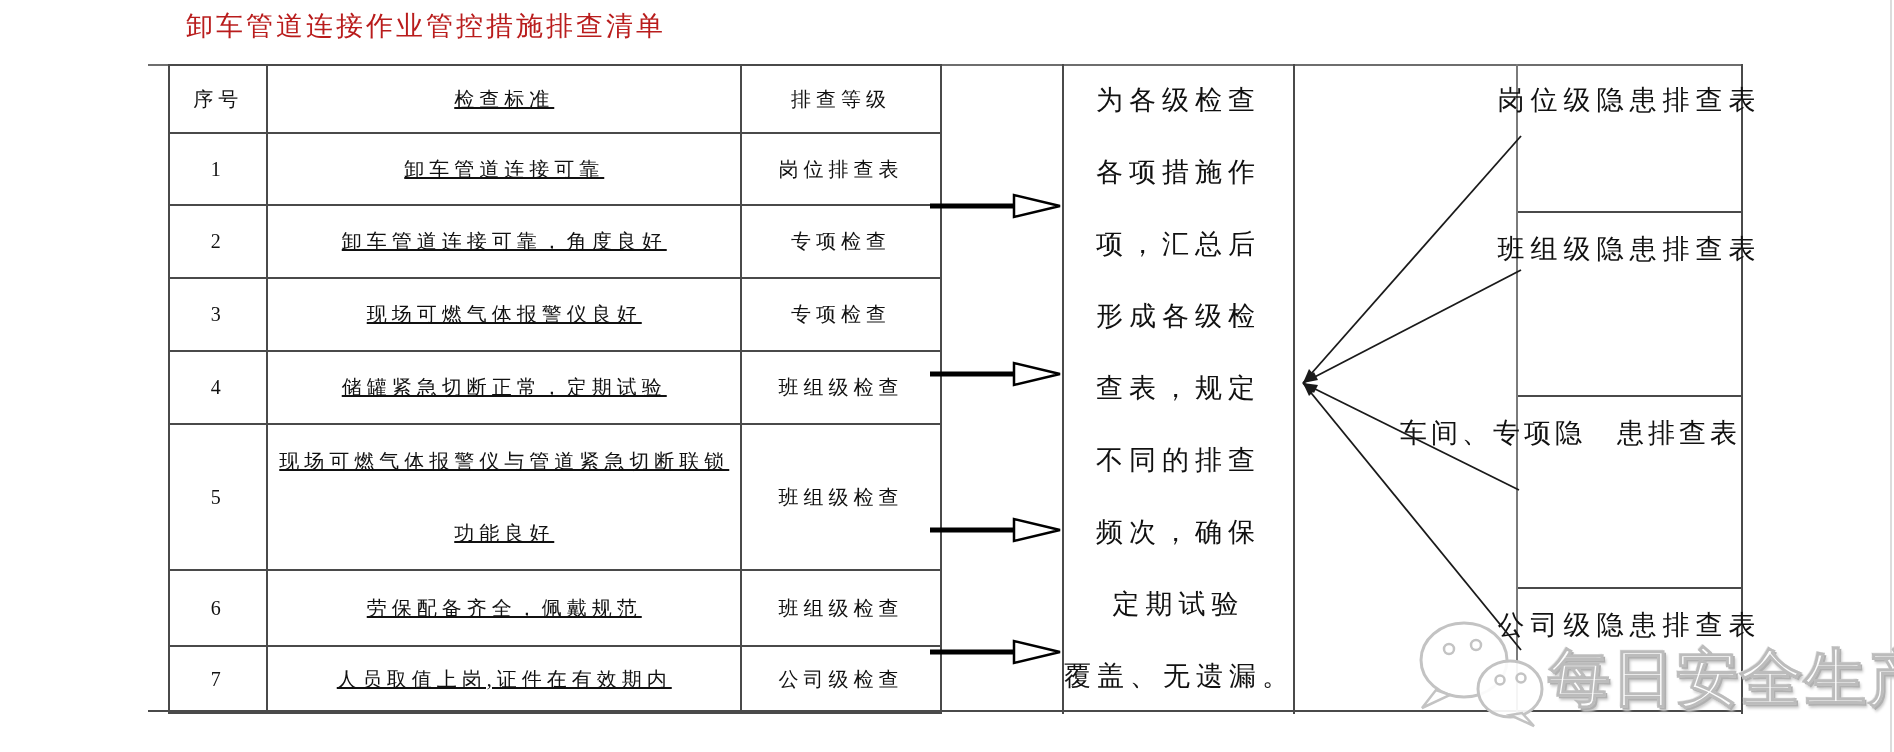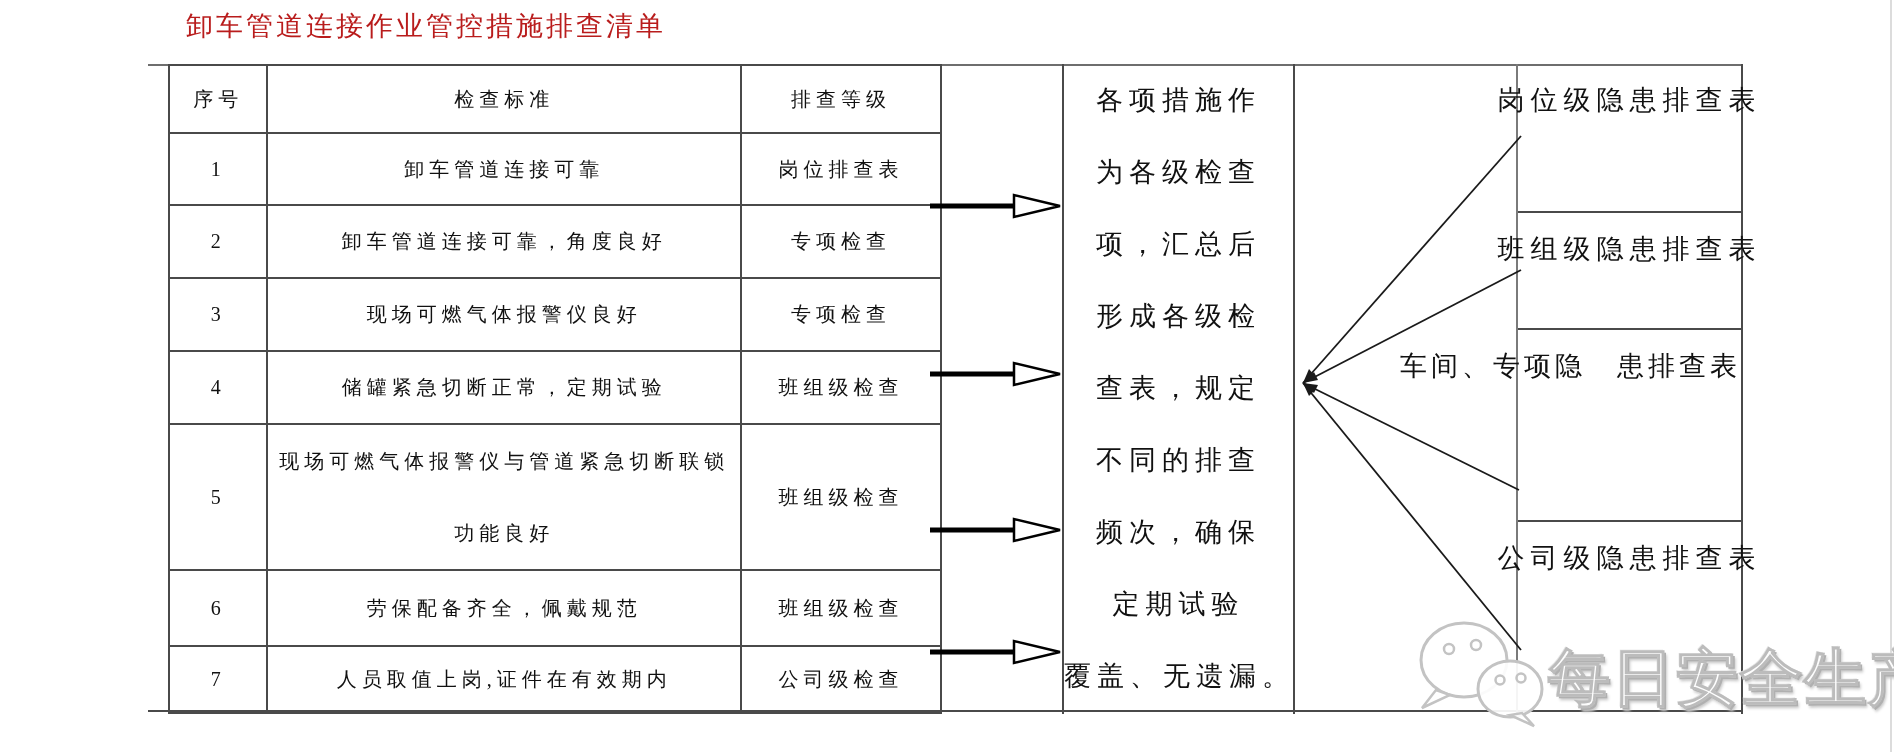--- a/index.html
+++ b/index.html
@@ -18,21 +18,21 @@
   
   table.checklist{
     position:absolute;left:0;top:-2px;width:774px;height:650px;
     border-collapse:collapse;table-layout:fixed;font-size:20px;margin-left:20px;
   }
   table.checklist td{
     border:2px solid #4a4a4a;text-align:center;vertical-align:middle;
     padding:0 2px;letter-spacing:5px;box-sizing:border-box;
   }
   td.c-no{width:94px;letter-spacing:0;}
-  td.c-std{width:453px;}
+  td.c-std{width:453px;text-decoration:underline;}
   td.c-lvl{width:191px;letter-spacing:3px;}
   tr.h-head{height:68px;} tr.h-r1{height:72px;} tr.h-r2{height:73px;}
   tr.h-r3{height:73px;}  tr.h-r4{height:73px;} tr.h-r5{height:146px;}
   tr.h-r6{height:76px;}  tr.h-r7{height:67px;}
   td.wrapleft{text-align:left;line-height:72px;padding-left:4px;}
   td.tight{letter-spacing:2px;}
   
   .summary{
     position:absolute;left:914px;top:-2px;width:233px;height:650px;
     border-left:2px solid #4a4a4a;border-right:2px solid #4a4a4a;box-sizing:border-box;
@@ -41,21 +41,21 @@
   .summary .sline{display:block;height:72px;line-height:72px;white-space:nowrap;}
   
   .outputs{
     position:absolute;left:1368px;top:-2px;width:227px;height:650px;
     border-left:2px solid #7a7a7a;border-right:2px solid #4a4a4a;box-sizing:border-box;
   }
   .obox{box-sizing:border-box;border-bottom:2px solid #4a4a4a;text-align:center;
         font-size:27px;letter-spacing:6px;display:flex;flex-direction:row;justify-content:center;}
   .obox:last-child{border-bottom:none;}
   .obox .oline{display:block;height:72px;line-height:72px;white-space:nowrap;}
-  .obox1{height:149px;} .obox2{height:117px;}
+  .obox1{height:149px;} .obox2{height:184px;}
   .obox3{height:192px;justify-content:flex-end;padding-bottom:20px;letter-spacing:4px;}
   .obox4{height:160px;}
   
   svg.overlay{position:absolute;left:0;top:0;width:1894px;height:752px;pointer-events:none;}
   
   .watermark-text{
     position:absolute;left:1548px;top:636px;font-size:62px;letter-spacing:2px;white-space:nowrap;
     color:#fdfdfd;-webkit-text-stroke:1px #bcbcbc;
     text-shadow:2px 2px 0 #b0b0b0,3px 4px 3px #c9c9c9,-1px -1px 0 #e3e3e3;
     font-family:"Liberation Sans","DejaVu Sans",sans-serif;font-weight:bold;
@@ -110,22 +110,22 @@
     </tr>
     <tr class="h-r7">
       <td class="c-no">7</td>
       <td class="c-std tight">人员取值上岗,证件在有效期内</td>
       <td class="c-lvl">公司级检查</td>
     </tr>
   </tbody>
     </table>
 
   <div class="summary">
+    <span class="sline">为各级检查</span>
     <span class="sline">各项措施作</span>
-    <span class="sline">为各级检查</span>
     <span class="sline">项，汇总后</span>
     <span class="sline">形成各级检</span>
     <span class="sline">查表，规定</span>
     <span class="sline">不同的排查</span>
     <span class="sline">频次，确保</span>
     <span class="sline">定期试验</span>
     <span class="sline">覆盖、无遗漏。</span>
   </div>
 
   <div class="outputs">

